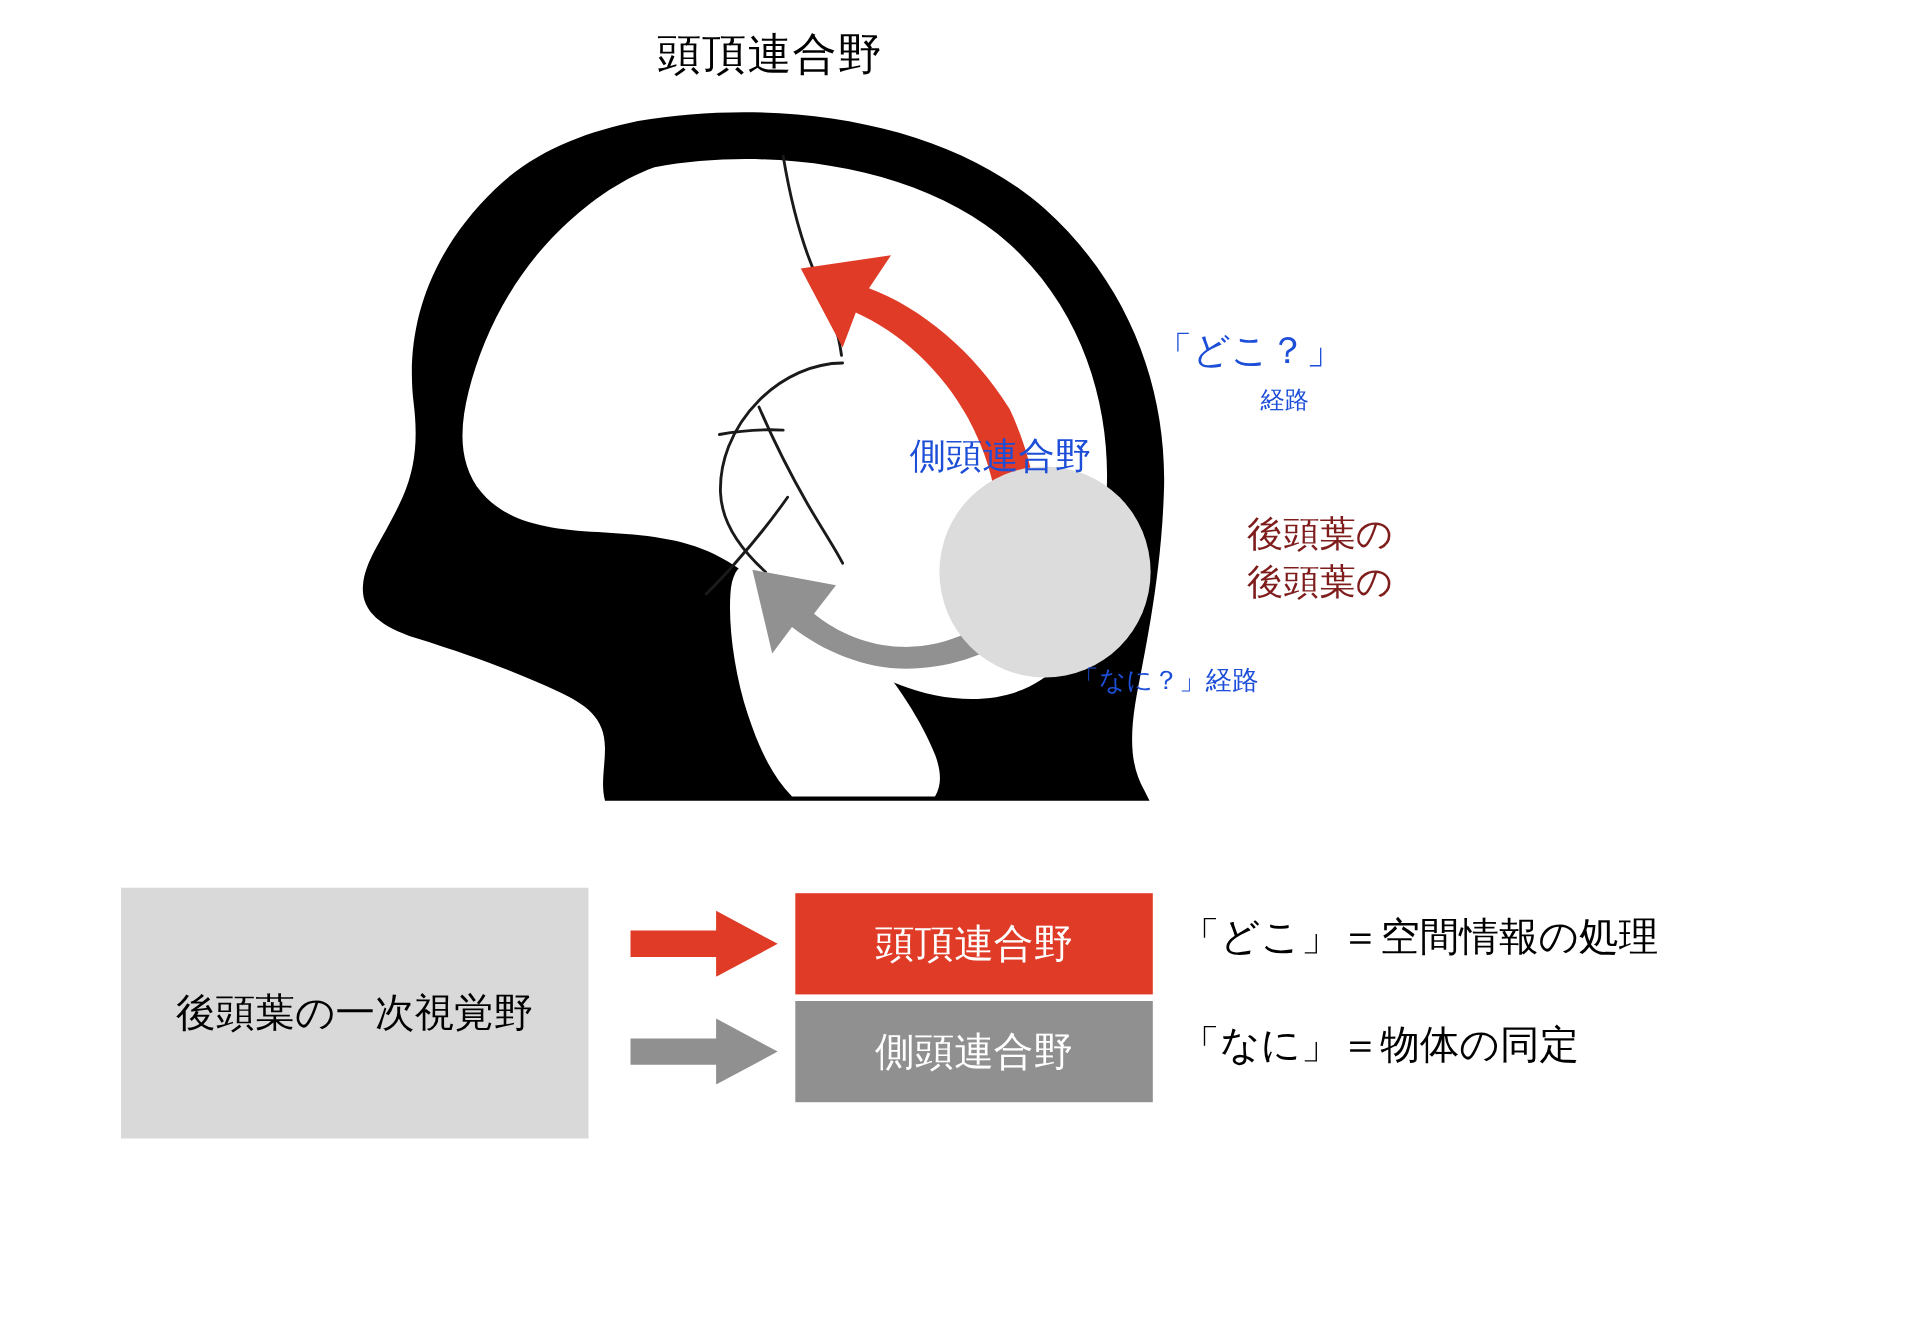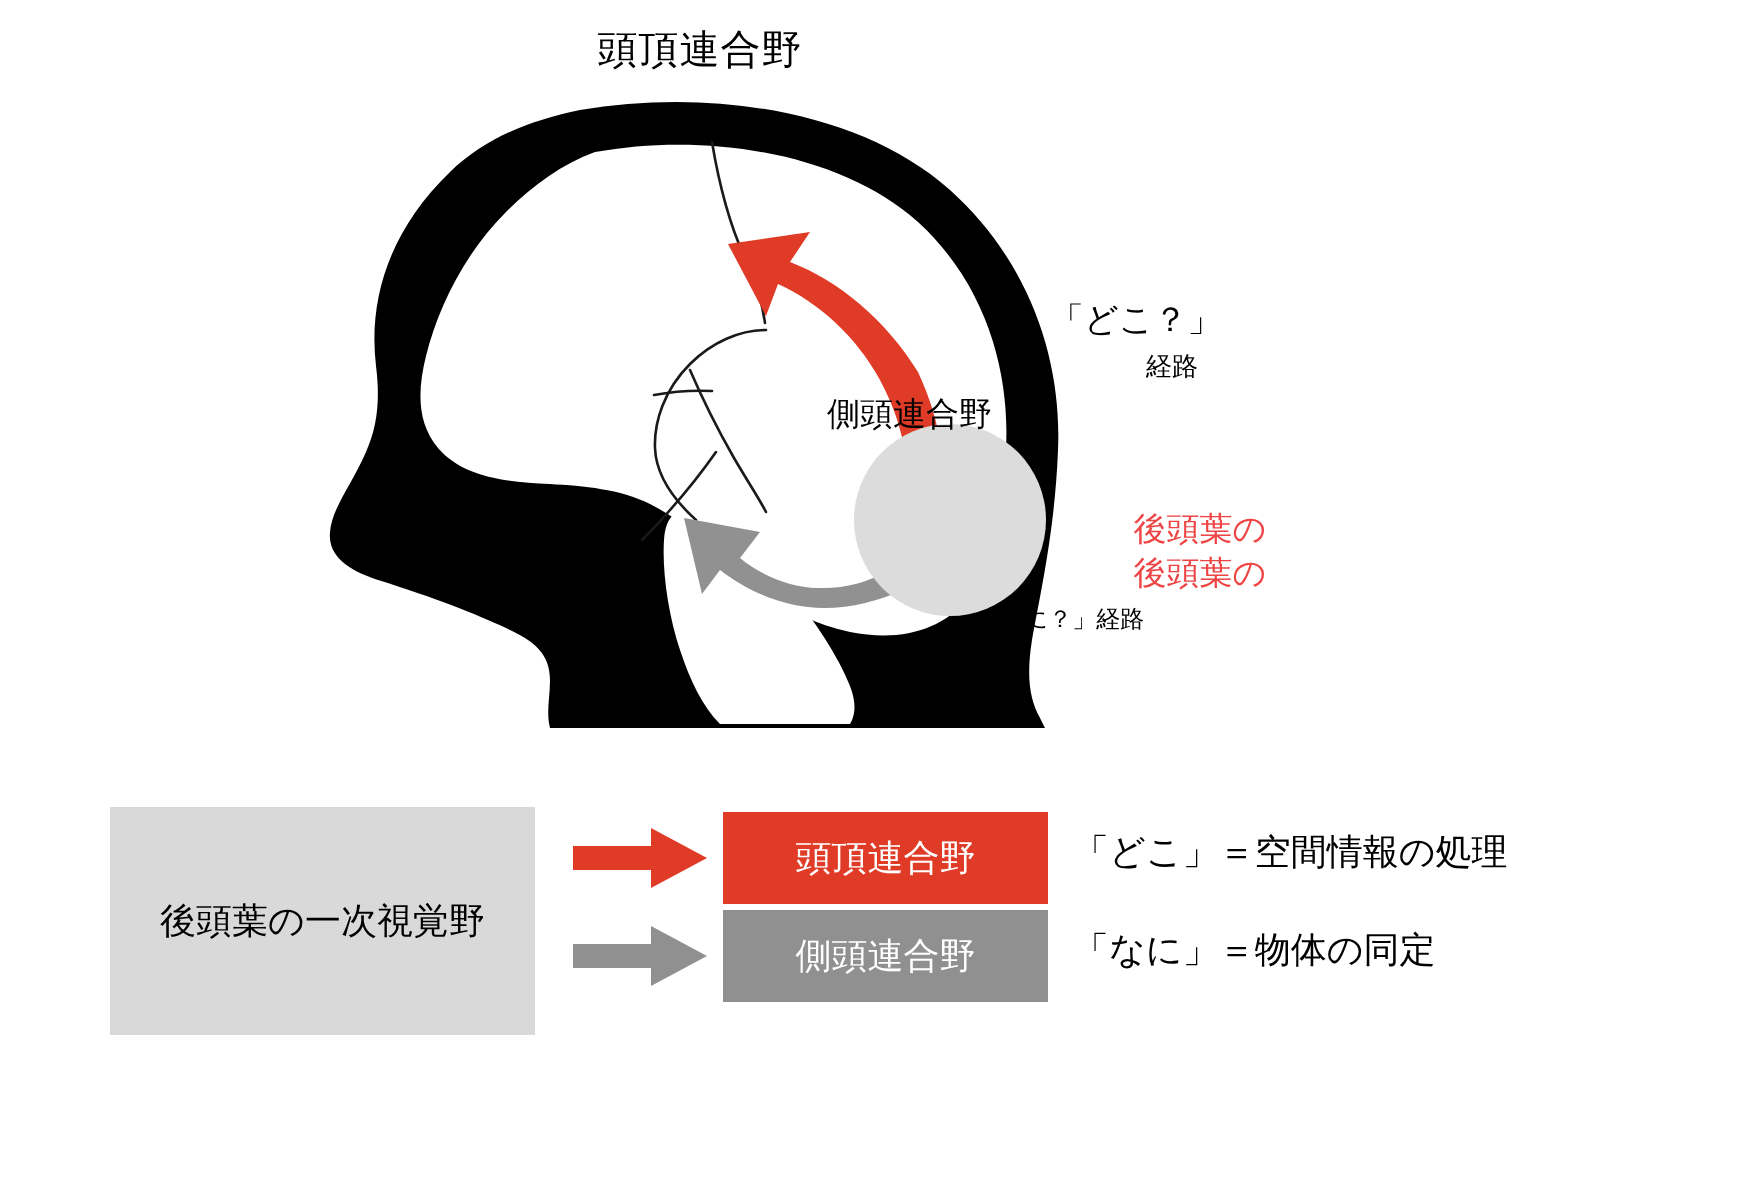--- a/index.html
+++ b/index.html
@@ -41,54 +41,53 @@
     left: 250px;
     top: 80px;
     width: 880px;
     height: 660px;
   }
   .brain-figure svg { display: block; }
 
   .brain-label {
     position: absolute;
     font-size: 33px;
-    color: #000000;
+    color: #1d4ed8;
     white-space: nowrap;
     line-height: 1.25;
   }
   .lbl-where {
     left: 800px;
     top: 218px;
     font-size: 34px;
   }
   .lbl-where-2 {
     left: 896px;
     top: 270px;
-    font-size: 26px;
+    font-size: 22px;
   }
   .lbl-temporal {
     left: 577px;
     top: 313px;
     font-size: 33px;
   }
   .lbl-what {
     left: 725px;
     top: 524px;
     font-size: 24px;
   }
   .circle-label {
     position: absolute;
     left: 855px;
     top: 383px;
     width: 190px;
     text-align: center;
     font-size: 33px;
     line-height: 1.33;
-    color: #ef4444;
-    margin-top: 44px;
+    color: #7f1d1d;
   }
 
   
   .legend {
     position: absolute;
     left: 0;
     top: 770px;
     width: 1750px;
     height: 280px;
   }

